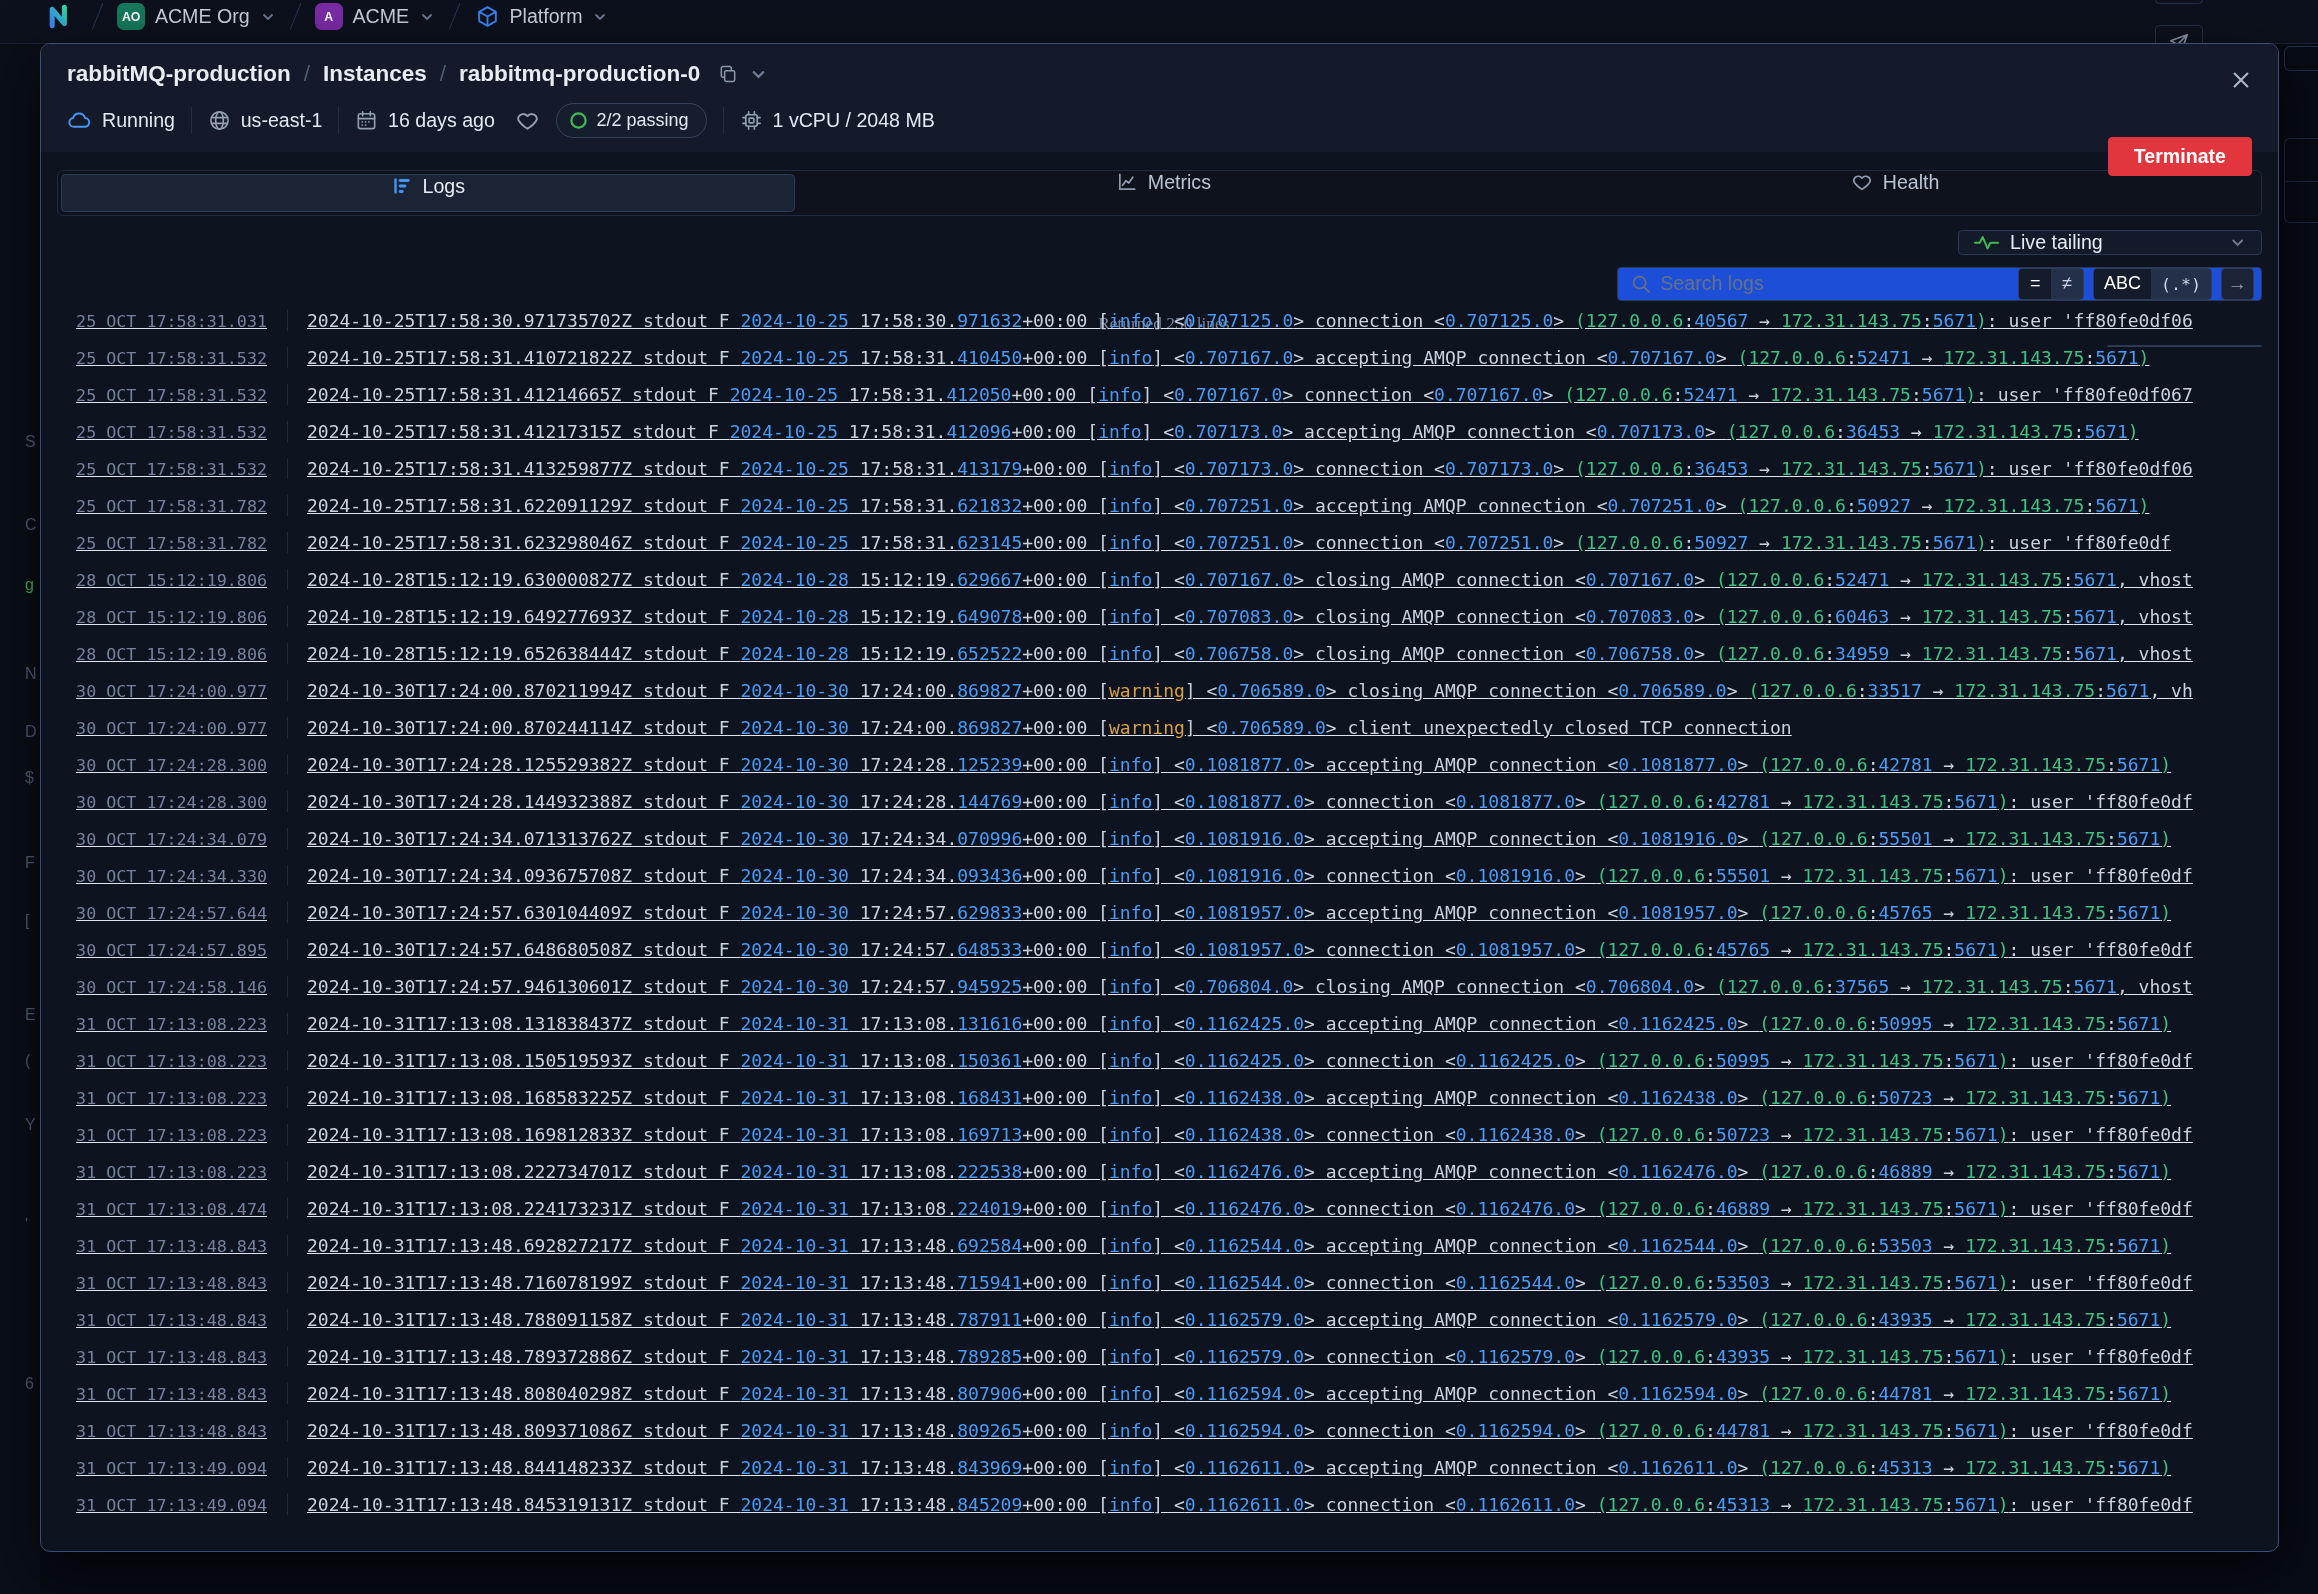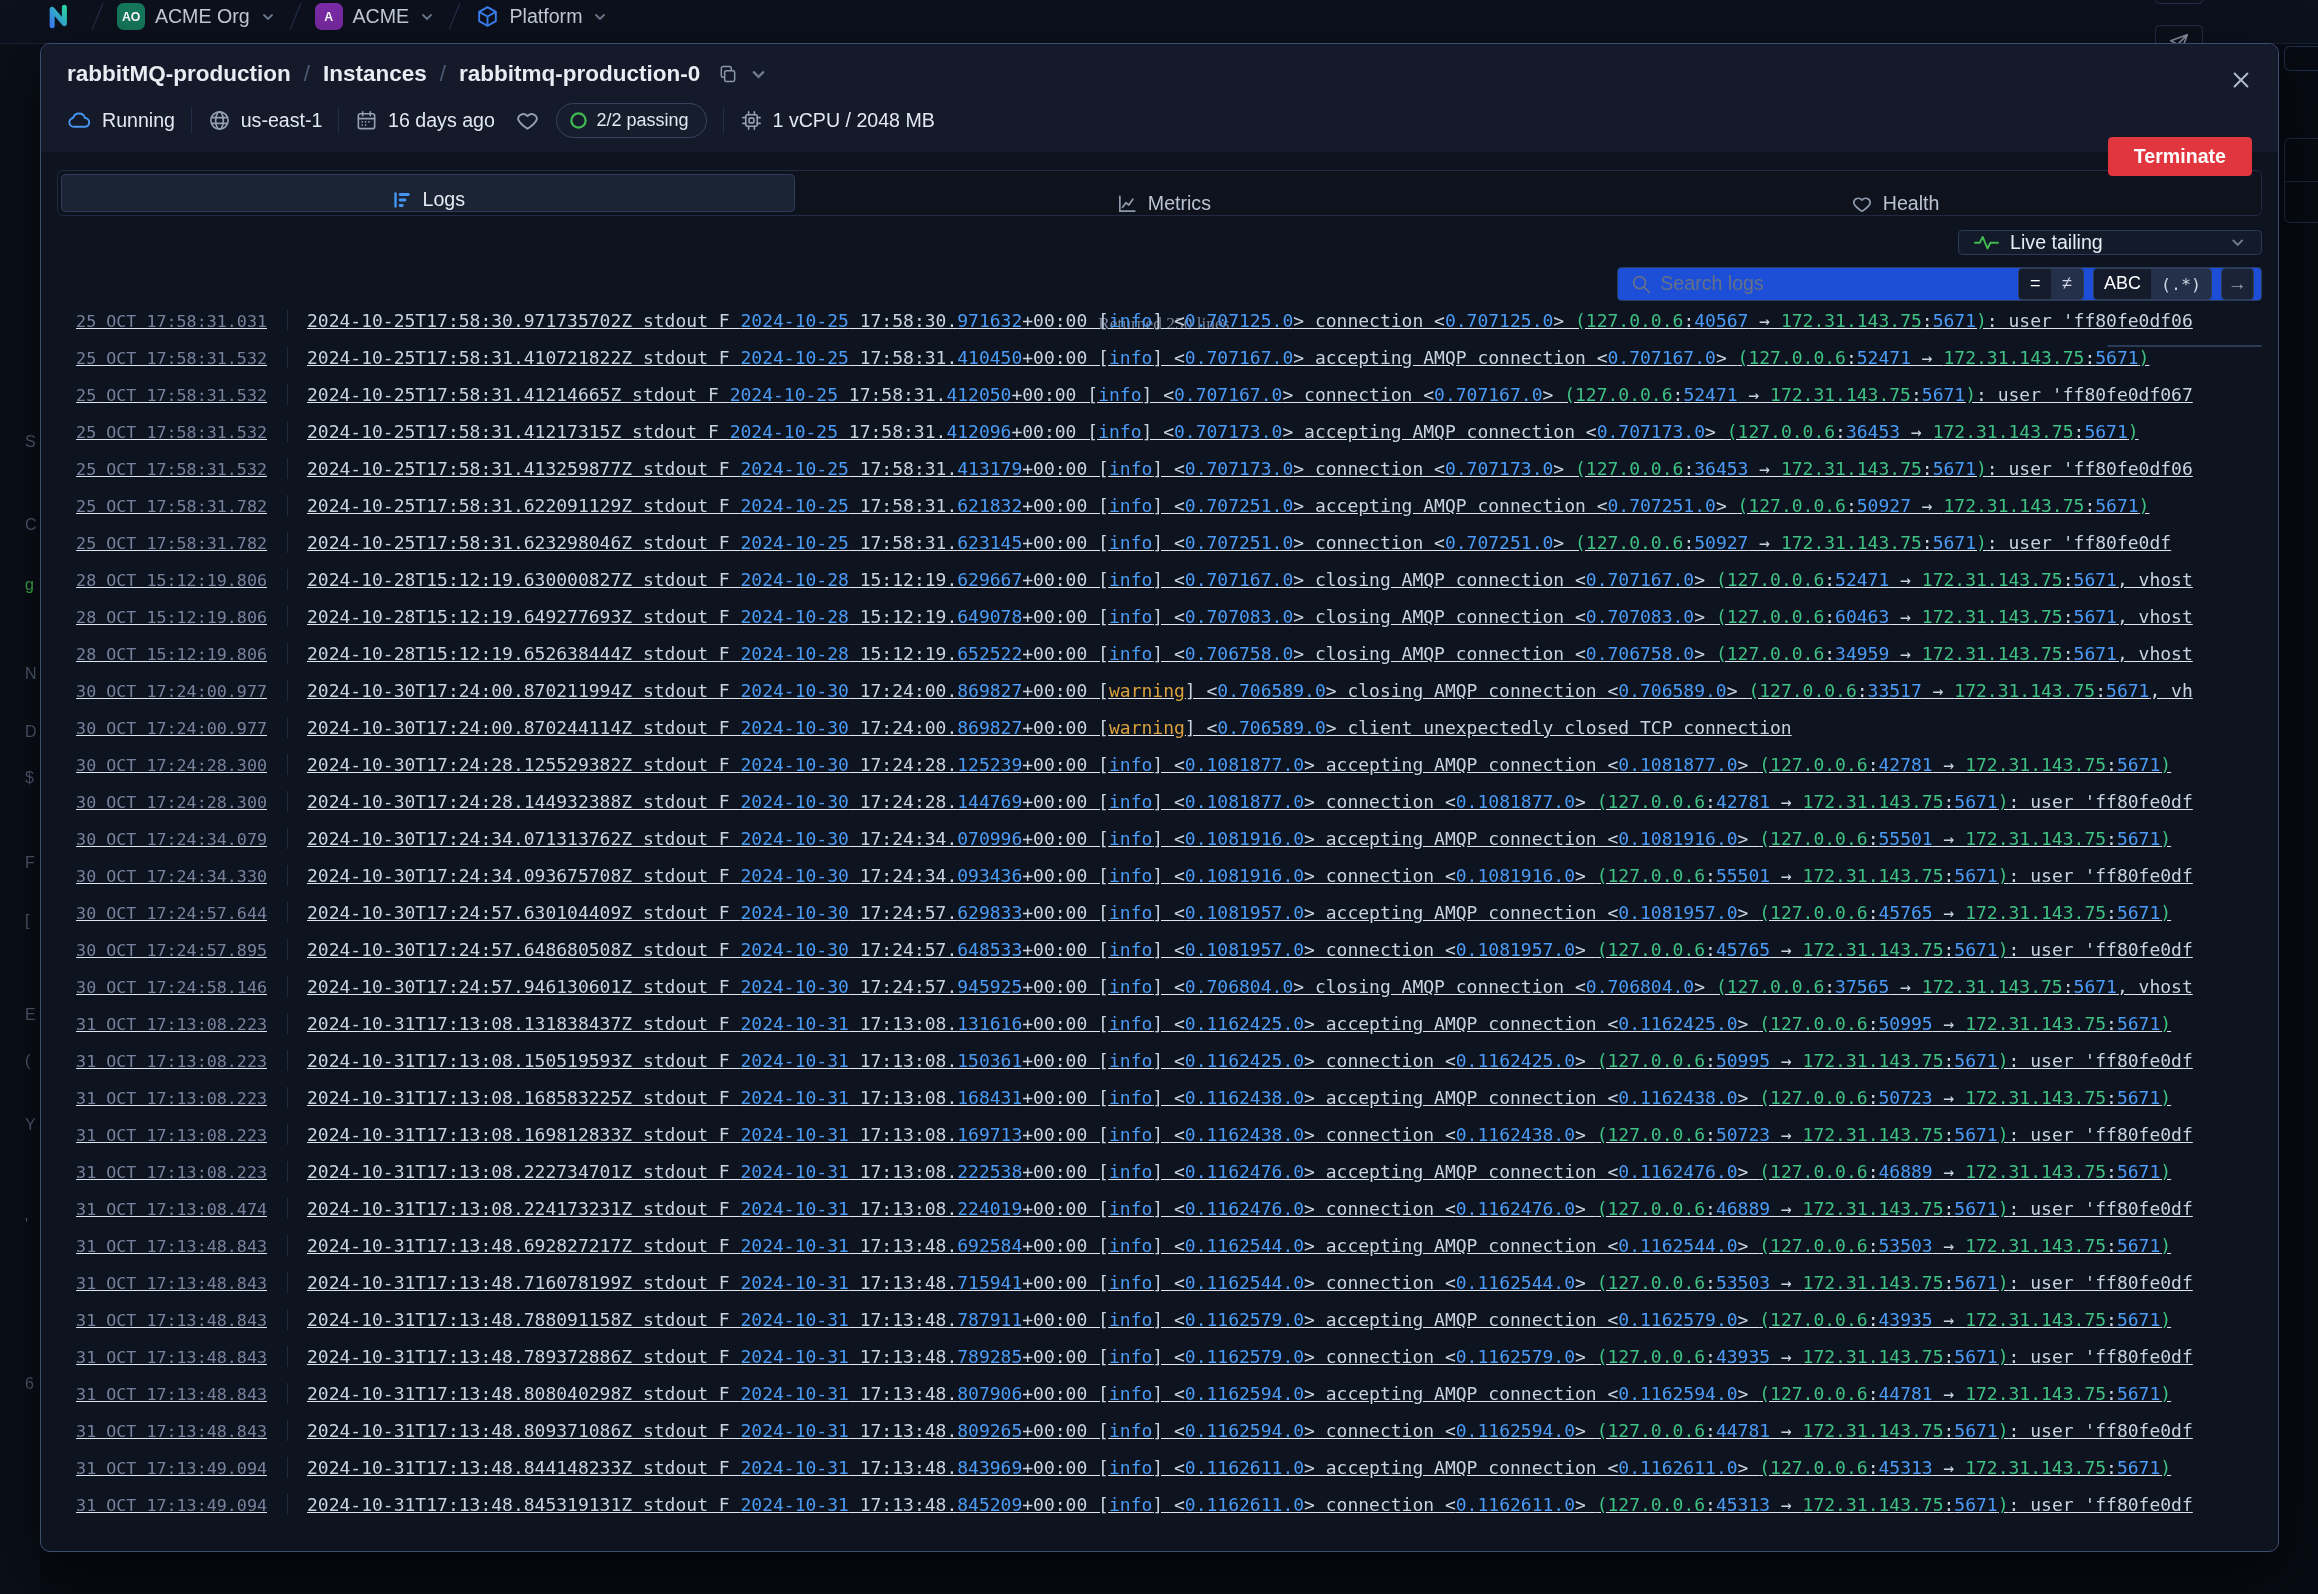--- a/index.html
+++ b/index.html
@@ -53,21 +53,21 @@
   .close-x { position:absolute; right:26px; top:25px; color:#aeb9cb; cursor:pointer; }
   .status-row { display:flex; align-items:center; margin-top:16px; gap:16px; font-size:19.6px; color:#e2e9f2; }
   .status-item { display:flex; align-items:center; gap:10px; }
   .vdiv { width:0.7px; height:27.5px; background:#232e46; }
   .muted-ic { color:#94a0b2; display:flex; }
   .pill { display:flex; align-items:center; gap:8.7px; border:0.7px solid #39435d; background:#161d2d; border-radius:724px; padding:5.8px 17.4px 5.8px 11.6px; font-size:18px; }
   .btn-terminate { position:absolute; right:26px; top:93px; background:#e2363f; color:#fff; font-size:19.6px; font-weight:600; border:none; border-radius:4.3px; padding:8px 26px; cursor:pointer; }
 
   
   .tabstrip { margin:17.4px 16px 0; height:46px; background:#0d121d; border:0.7px solid #202a40; border-radius:5.8px; display:flex; }
-  .tab { flex:1; display:flex; align-items:flex-end; justify-content:center; gap:10px; font-size:19.6px; color:#b9c3d2; cursor:pointer; }
+  .tab { flex:1; display:flex; align-items:flex-start; justify-content:center; gap:10px; font-size:19.6px; color:#b9c3d2; cursor:pointer; }
   .tab .t-ic { color:#8e99ac; display:flex; }
   .tab.active { margin:2.9px; background:#1b2435; border:0.7px solid #2f3c5a; border-radius:4.3px; color:#e8edf4; }
   .tab.active .t-ic { color:#4496f0; }
 
   
   .filter-row { margin:14.5px 16px 0; height:42px; display:flex; align-items:flex-end; gap:11.6px;flex-direction:column; }
   .live-tailing { width:304px; border:0.7px solid #2c3a57; background:#131a29; border-radius:4.3px; display:flex; align-items:center; gap:11.6px; padding:0 14.5px; font-size:19.6px; color:#e6ecf4; cursor:pointer; }
   .live-tailing .chev { margin-left:auto; }
   .searchbox { width:645px; border:0.7px solid #2c3a57; background:#1d4ed8; border-radius:4.3px; display:flex; align-items:center; gap:8.7px; padding:0 7.2px 0 11.6px; }
   .searchbox input { flex:1; min-width:0; background:transparent; border:none; outline:none; font-size:19.6px; color:#dfe6f0; font-family:"Liberation Sans", sans-serif; }

